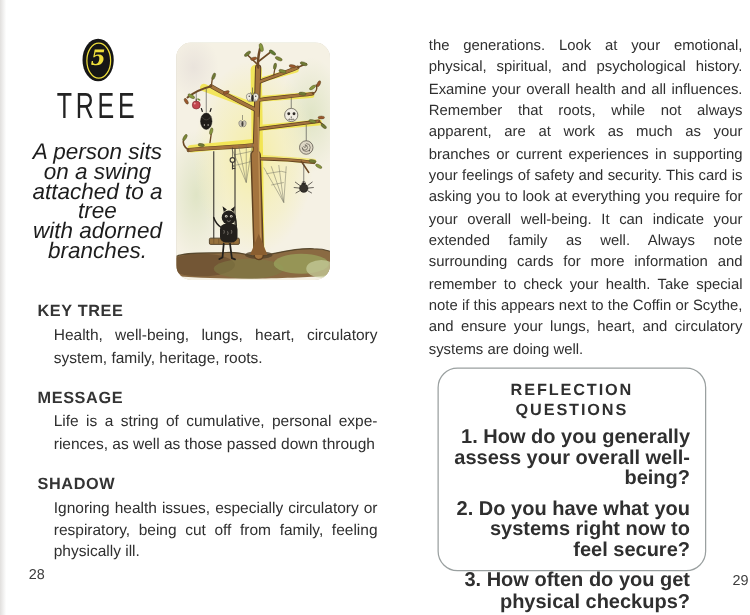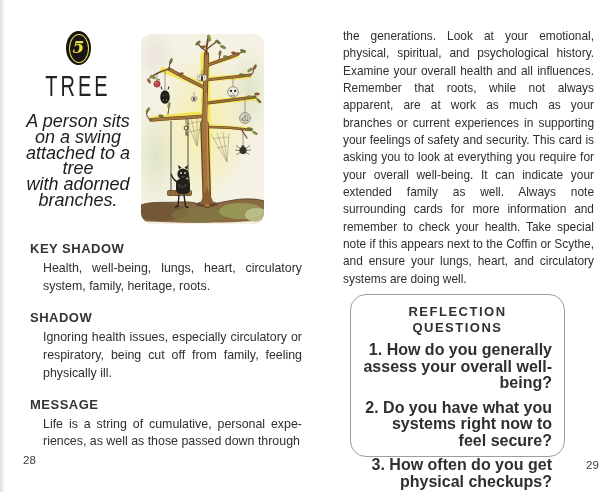--- a/index.html
+++ b/index.html
@@ -261,30 +261,30 @@
           <path d="M99,114.5 L95,111.5 M99,116.5 L94,116 M99,118.5 L95.5,120.5 M105,114.5 L109,111.5 M105,116.5 L110,116 M105,118.5 L108.5,120.5" stroke="#36322c" stroke-width=".6" fill="none"></path>
           <circle cx="101.2" cy="112" r=".4" fill="#d8d2c8"></circle>
             <circle cx="102.8" cy="112" r=".4" fill="#d8d2c8"></circle>
         </g>
       </g>
     </svg>
   </div>
 
   <div class="sections">
     <div class="section">
-      <h3>KEY SHADOW</h3>
+      <h3>KEY TREE</h3>
       <p>Health, well-being, lungs, heart, circulatory system, family, heritage, roots.</p>
+    </div>
+    <div class="section">
+      <h3>MESSAGE</h3>
+      <p>Life is a string of cumulative, personal expe­riences, as well as those passed down through</p>
     </div>
     <div class="section">
       <h3>SHADOW</h3>
       <p>Ignoring health issues, especially circulatory or respiratory, being cut off from family, feel­ing physically ill.</p>
-    </div>
-    <div class="section">
-      <h3>MESSAGE</h3>
-      <p>Life is a string of cumulative, personal expe­riences, as well as those passed down through</p>
     </div>
   </div>
 
   <div class="pagenum left">28</div>
 
   <div class="right-body">the generations. Look at your emotional, physical, spiritual, and psychological history. Examine your overall health and all influenc­es. Remember that roots, while not always apparent, are at work as much as your branches or current experiences in supporting your feelings of safety and security. This card is asking you to look at everything you require for your overall well-being. It can indicate your extended family as well. Always note surrounding cards for more information and remember to check your health. Take special note if this appears next to the Coffin or Scythe, and ensure your lungs, heart, and circulatory systems are doing well.</div>
 
   <div class="reflection">
     <h4>REFLECTION QUESTIONS</h4>
     <p class="question">

